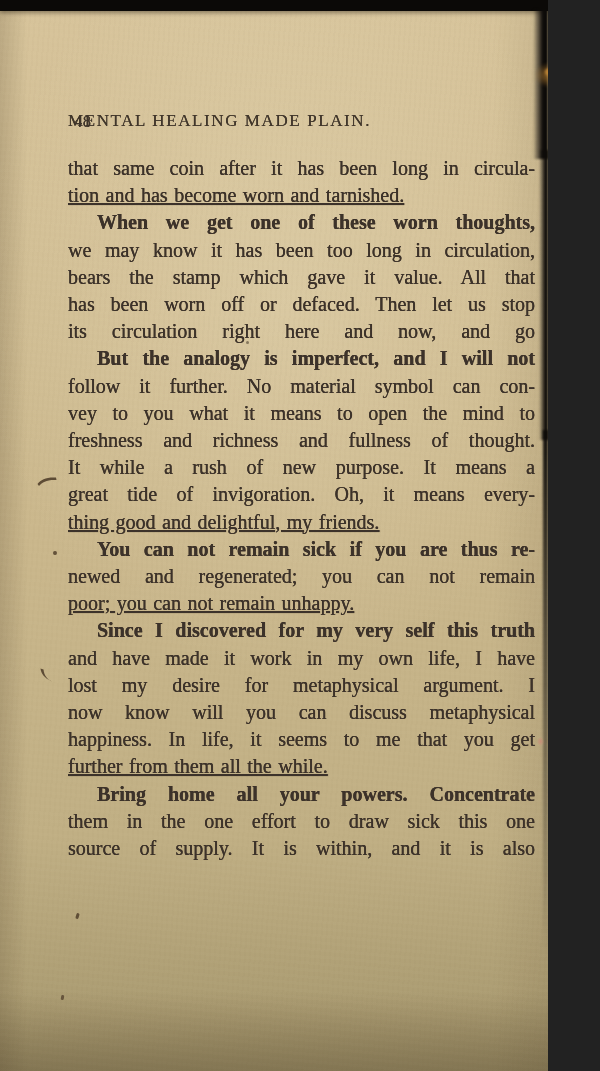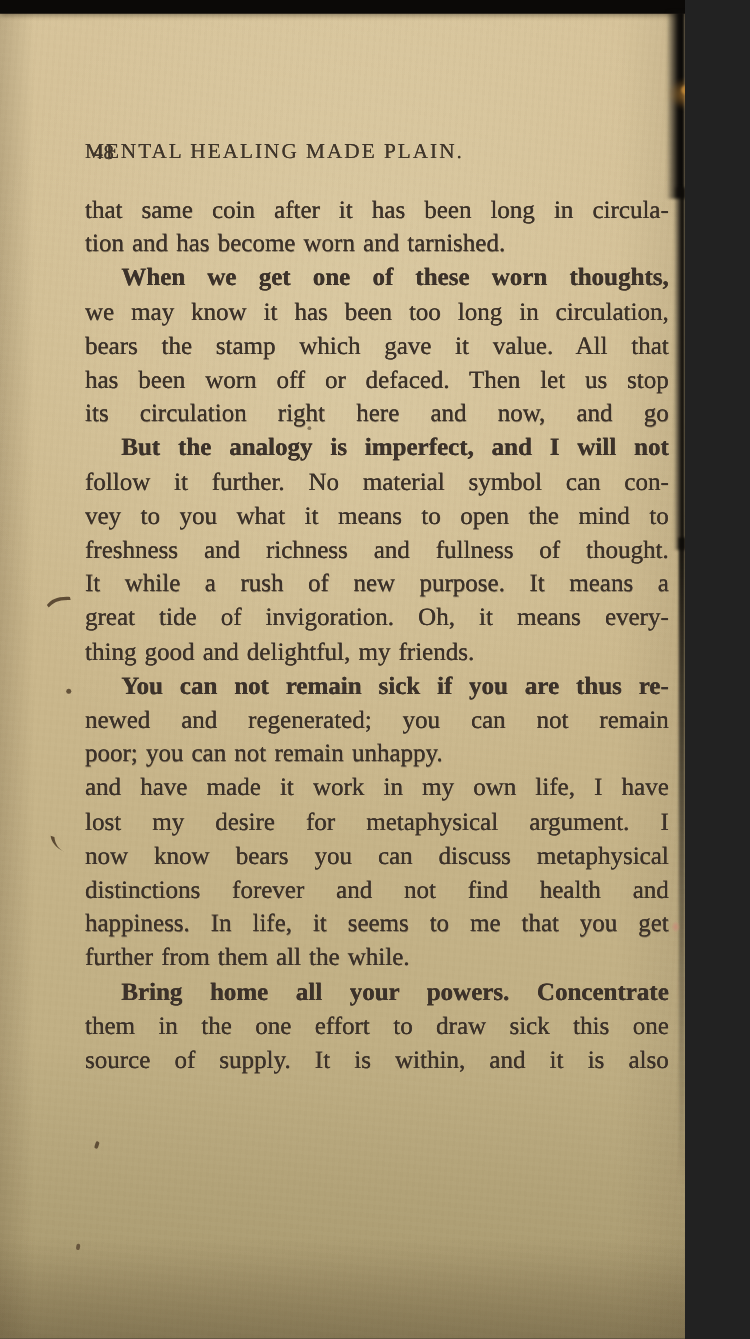--- a/index.html
+++ b/index.html
@@ -52,21 +52,21 @@
     color:#40362b; }
   .page-number { position:absolute; left:6px; top:1px; font-size:16.5px; letter-spacing:.5px;
     text-shadow:0 0 .5px rgba(62,50,38,.9); }
   .running-title { text-align:left; font-size:17px; letter-spacing:1.6px; line-height:20px;
     text-shadow:0 0 .5px rgba(62,50,38,.9); }
 
   .page-body { position:absolute; top:155px; left:68px; width:467px;
     font-size:20px; line-height:27.2px; color:#3c322a; word-spacing:1.5px;
     text-shadow:0 0 .45px rgba(60,48,38,.95), .3px .2px .35px rgba(60,48,38,.45); }
   .line { text-align:justify; text-align-last:justify; white-space:normal; }
-  .line.para-end { text-align-last:left; }
+  .line.para-end { text-align-last:left;text-decoration:underline; }
   .line.indent { text-indent:29px;font-weight:bold; }
 </style>
 </head>
 <body>
 
 <div class="scan">
 
   <div class="paper-light"></div>
   <div class="paper-texture"></div>
   <div class="bottom-shade"></div>
@@ -107,24 +107,24 @@
       <div class="line indent">But the analogy is imperfect, and I will not</div>
       <div class="line">follow it further.  No material symbol can con-</div>
       <div class="line">vey to you what it means to open the mind to</div>
       <div class="line">freshness and richness and fullness of thought.</div>
       <div class="line">It while a rush of new purpose.  It means a</div>
       <div class="line">great tide of invigoration.  Oh, it means every-</div>
       <div class="line para-end">thing good and delightful, my friends.</div>
       <div class="line indent">You can not remain sick if you are thus re-</div>
       <div class="line">newed and regenerated; you can not remain</div>
       <div class="line para-end">poor; you can not remain unhappy.</div>
+      <div class="line indent">Since I discovered for my very self this truth</div>
       <div class="line">and have made it work in my own life, I have</div>
       <div class="line">lost my desire for metaphysical argument.  I</div>
-      <div class="line">now know bears you can discuss metaphysical</div>
-      <div class="line">distinctions forever and not find health and</div>
+      <div class="line">now know will you can discuss metaphysical</div>
       <div class="line">happiness.  In life, it seems to me that you get</div>
       <div class="line para-end">further from them all the while.</div>
       <div class="line indent">Bring home all your powers.  Concentrate</div>
       <div class="line">them in the one effort to draw sick this one</div>
       <div class="line">source of supply.  It is within, and it is also</div>
     </main>
 
 </div>
 
 </body></html>

